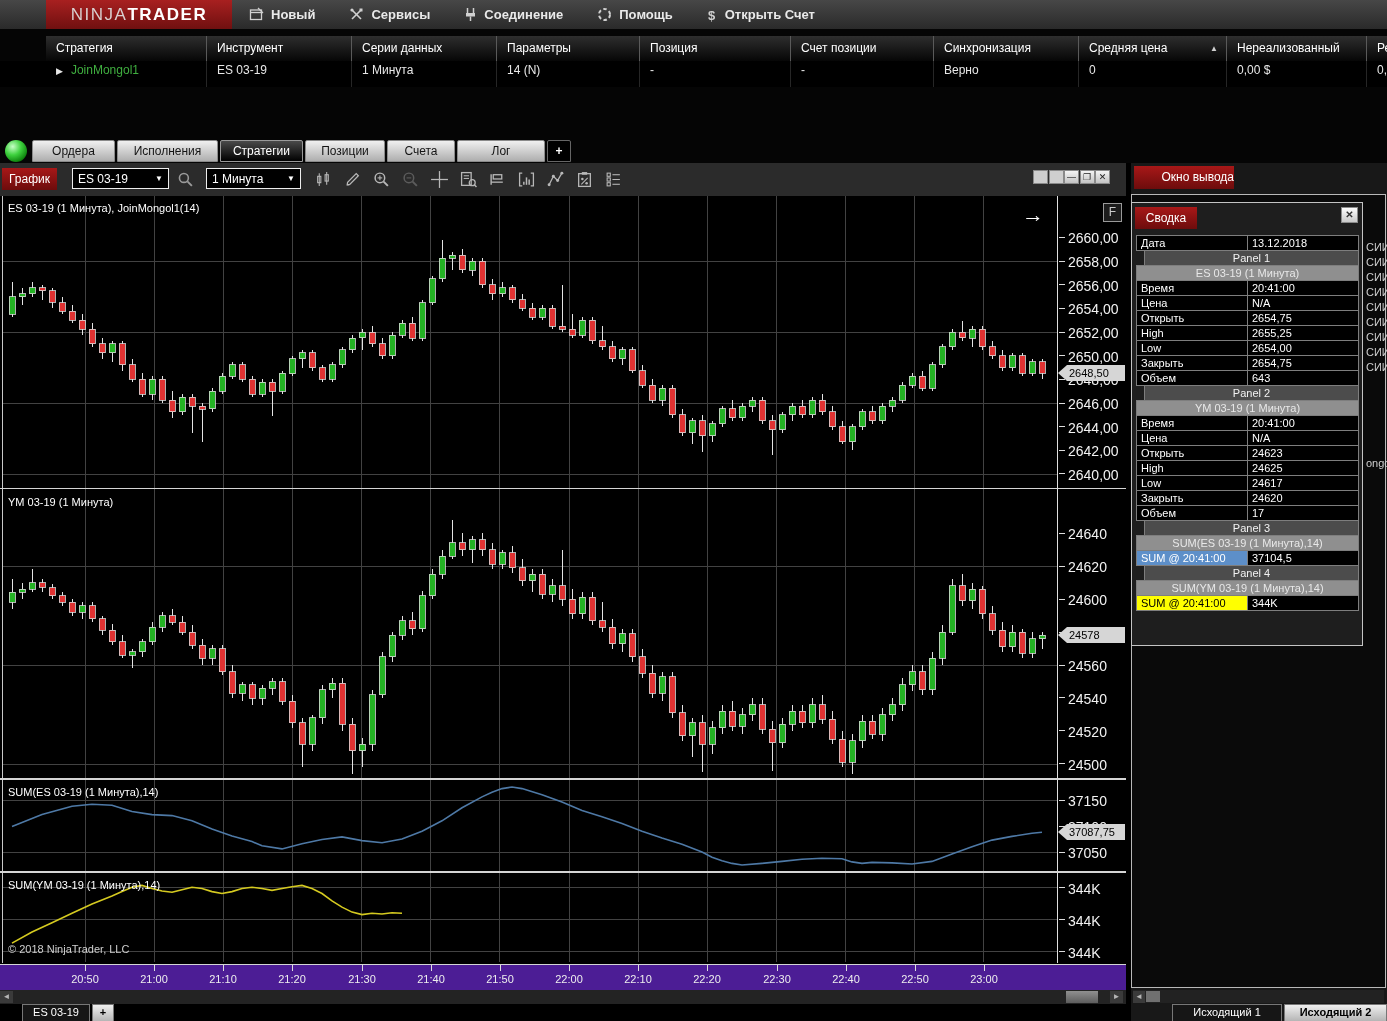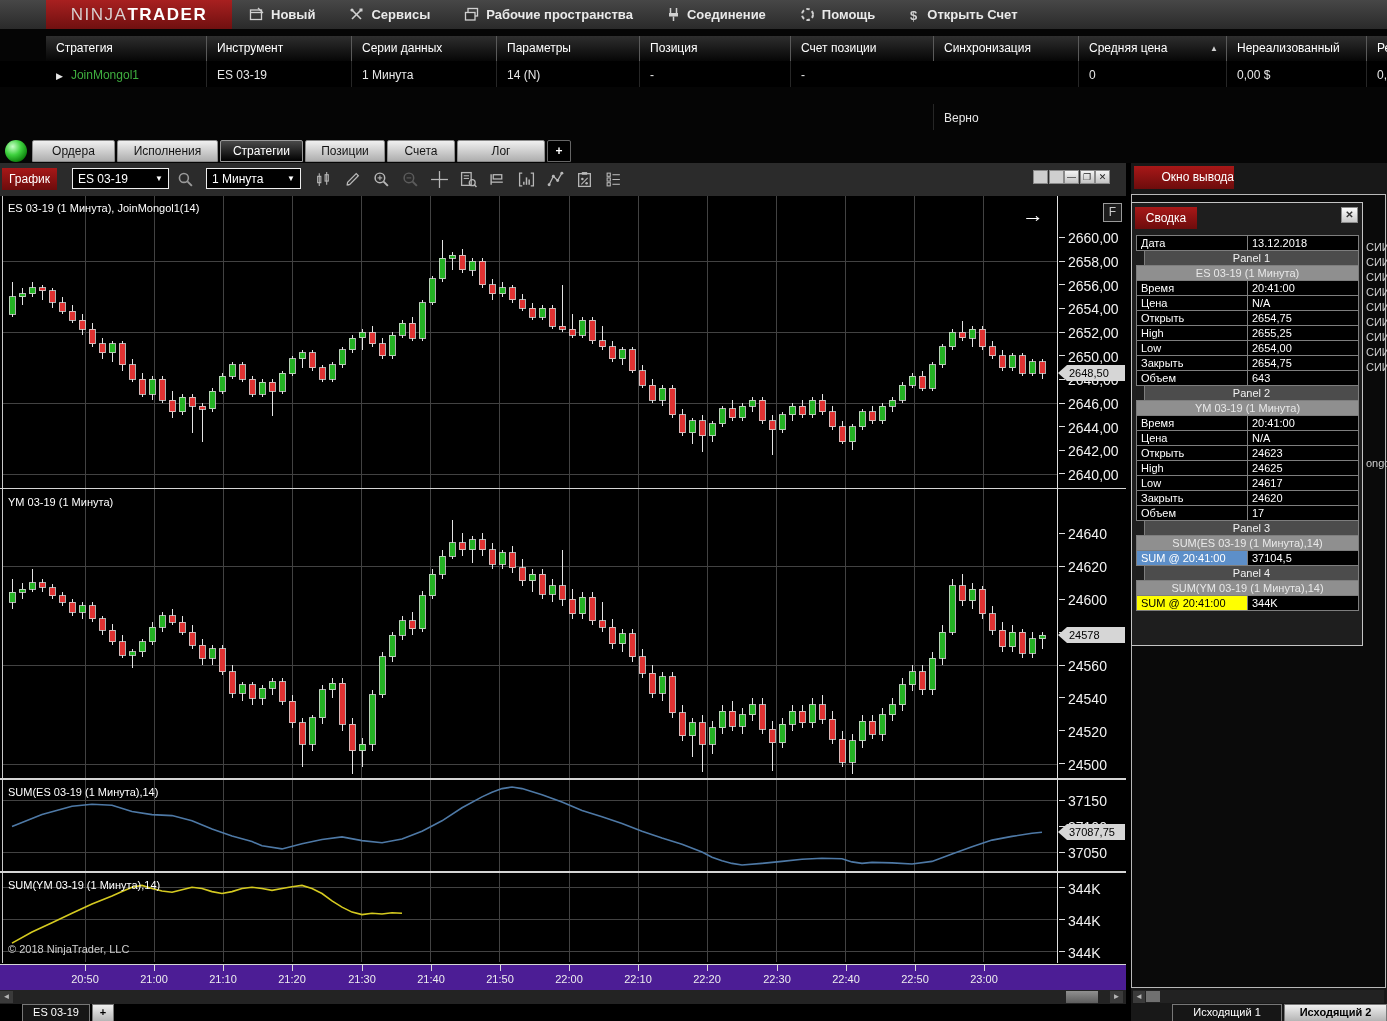--- a/index.html
+++ b/index.html
@@ -19,21 +19,21 @@
   .menu-item svg{display:block;}
 
   
   #grid-header{left:0;top:36px;width:1387px;height:25px;display:flex;}
   .gh-cell{height:25px;line-height:25px;box-sizing:border-box;padding-left:10px;font-size:12px;
            color:#fff;background:linear-gradient(#2e2e2e,#060606);border-left:1px solid #5a5a5a;
            position:relative;white-space:nowrap;overflow:hidden;}
   .gh-cell:first-child{border-left:none;}
   .gh-sort{position:absolute;right:8px;top:0;font-size:8px;color:#cfcfcf;}
   #grid-row{left:0;top:61px;width:1387px;height:26px;display:flex;background:#000;}
-  .gr-cell{height:26px;line-height:29px;box-sizing:border-box;padding-left:10px;font-size:12px;
+  .gr-cell{height:26px;line-height:18px;box-sizing:border-box;padding-left:10px;font-size:12px;
            color:#e8e8e8;border-left:1px solid #262626;white-space:nowrap;overflow:hidden;}
   .gr-cell:first-child{border-left:none;}
   .gr-strategy{color:#3fae3f;}
   .gr-chevron{color:#e8e8e8;font-size:9px;margin-right:8px;}
 
   
   #tabstrip{left:0;top:139px;width:1387px;height:24px;}
   #status-orb{position:absolute;left:5px;top:1px;width:22px;height:22px;border-radius:50%;
               background:radial-gradient(circle at 35% 30%,#c6ffc6,#3ed13e 40%,#0a7c0a 78%,#053f05);}
   .tab{position:absolute;top:1px;height:22px;box-sizing:border-box;border:1px solid #8a8a8a;
@@ -143,29 +143,20 @@
             <line x1="3" y1="12" x2="12" y2="3" stroke="#d0d0d0" stroke-width="1.6"></line>
             <line x1="3" y1="3" x2="12" y2="12" stroke="#d0d0d0" stroke-width="1.6"></line>
             <circle cx="3" cy="3" r="1.6" fill="#d0d0d0"></circle>
             <rect x="10.5" y="1.5" width="3" height="3" fill="#d0d0d0"></rect>
           </svg>
         </span>
         <span>Сервисы</span>
       </div>
       <div class="menu-item">
         <span>
-          <svg width="15" height="15" viewBox="0 0 15 15">
-            <rect x="4" y="1.5" width="9.5" height="7.5" fill="none" stroke="#d0d0d0" stroke-width="1.3"></rect>
-            <rect x="1.5" y="5.5" width="9.5" height="7.5" fill="#2e2e2e" stroke="#d0d0d0" stroke-width="1.3"></rect>
-          </svg>
-        </span>
-        <span>Рабочие пространства</span>
-      </div>
-      <div class="menu-item">
-        <span>
           <svg width="13" height="15" viewBox="0 0 13 15">
             <line x1="3.5" y1="1" x2="3.5" y2="6" stroke="#d0d0d0" stroke-width="1.5"></line>
             <line x1="9.5" y1="1" x2="9.5" y2="6" stroke="#d0d0d0" stroke-width="1.5"></line>
             <rect x="2" y="6" width="9" height="3.5" fill="#d0d0d0"></rect>
             <line x1="6.5" y1="9.5" x2="6.5" y2="14" stroke="#d0d0d0" stroke-width="1.5"></line>
           </svg>
         </span>
         <span>Соединение</span>
       </div>
       <div class="menu-item">
@@ -199,21 +190,21 @@
     <div class="gh-cell" style="width: 140px;">Нереализованный</div>
     <div class="gh-cell" style="width: 67px;">Реализов.</div>
   </div>
 <div id="grid-row" class="abs">
     <div class="gr-cell" style="width: 160px;"><span class="gr-chevron">▶</span><span class="gr-strategy">JoinMongol1</span></div>
     <div class="gr-cell" style="width: 145px;">ES 03-19</div>
     <div class="gr-cell" style="width: 145px;">1 Минута</div>
     <div class="gr-cell" style="width: 143px;">14 (N)</div>
     <div class="gr-cell" style="width: 151px;">-</div>
     <div class="gr-cell" style="width: 143px;">-</div>
-    <div class="gr-cell" style="width: 145px; margin-top: 43px;">Верно</div>
+    <div class="gr-cell" style="width: 145px;">Верно</div>
     <div class="gr-cell" style="width: 148px;">0</div>
     <div class="gr-cell" style="width: 140px;">0,00 $</div>
     <div class="gr-cell" style="width: 67px;">0,00 $</div>
   </div>
 
 <div id="tabstrip" class="abs">
   <div id="status-orb"></div>
 <div class="tab" style="left: 32px; width: 83px;">Ордера</div>
     <div class="tab" style="left: 117px; width: 101px;">Исполнения</div>
     <div class="tab active" style="left: 220px; width: 83px;">Стратегии</div>

